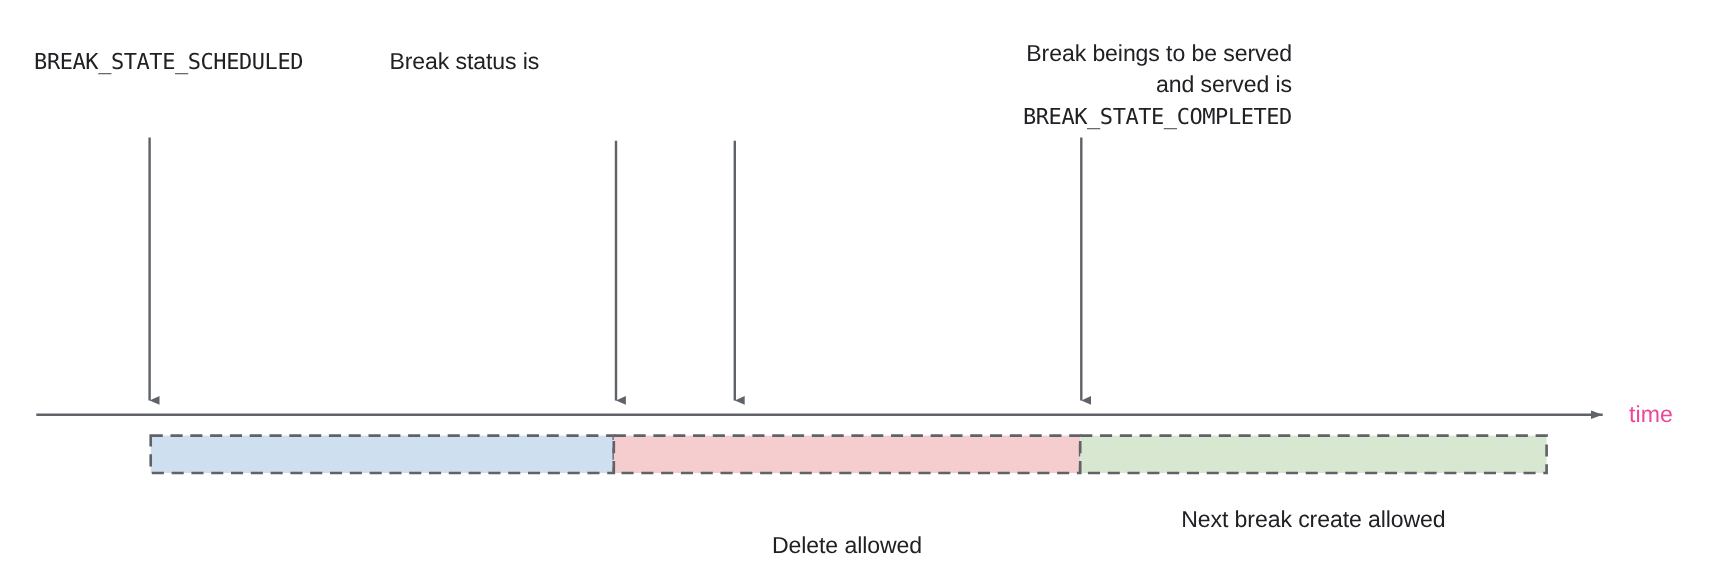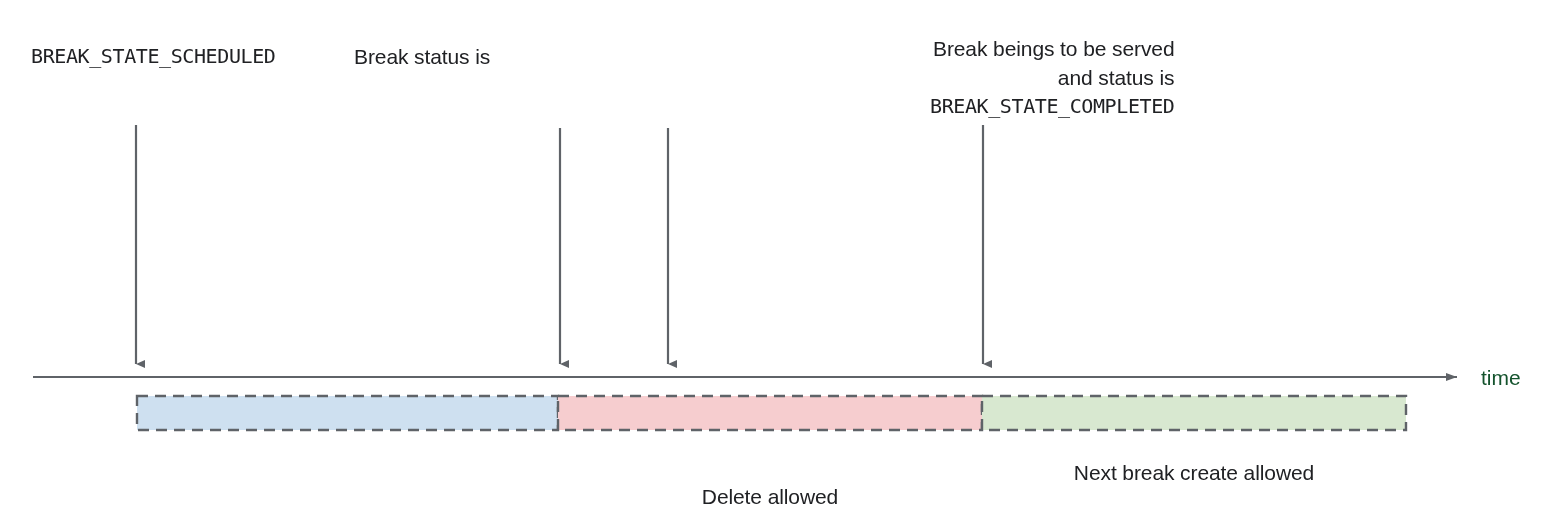--- a/index.html
+++ b/index.html
@@ -55,41 +55,41 @@
     color: #202124;
     white-space: nowrap;
     text-align: center;
     letter-spacing: -0.1px;
   }
   
   .axis-label {
     position: absolute;
     font-family: "Liberation Sans", sans-serif;
     font-size: 21px;
-    color: #14532d;
+    color: #ec4899;
     white-space: nowrap;
   }
 </style>
 </head>
 <body>
 
 <div id="stage">
 
   <div class="annotation" style="left:31px; top:42px;">
     <span class="ln code">BREAK_STATE_SCHEDULED</span>
   </div>
 
   <div class="annotation" style="left:354px; top:42px;">
     <span class="ln txt">Break status is</span>
   </div>
 
 
   <div class="annotation" style="left:930px; top:34px;text-align:right;">
     <span class="ln txt">Break beings to be served</span>
-    <span class="ln txt">and status is</span>
+    <span class="ln txt">and served is</span>
     <span class="ln code">BREAK_STATE_COMPLETED</span>
   </div>
 
   <svg id="overlay" viewBox="0 0 1558 520">
     <defs>
       <marker id="arrowDown" markerWidth="10" markerHeight="10" refX="5" refY="9" orient="auto" markerUnits="userSpaceOnUse">
         <path d="M1,0 L9,0 L5,9 Z" fill="#5f6368"></path>
       </marker>
       <marker id="arrowRight" markerWidth="12" markerHeight="10" refX="11" refY="5" orient="auto" markerUnits="userSpaceOnUse">
         <path d="M0,1 L11,5 L0,9 Z" fill="#5f6368"></path>

